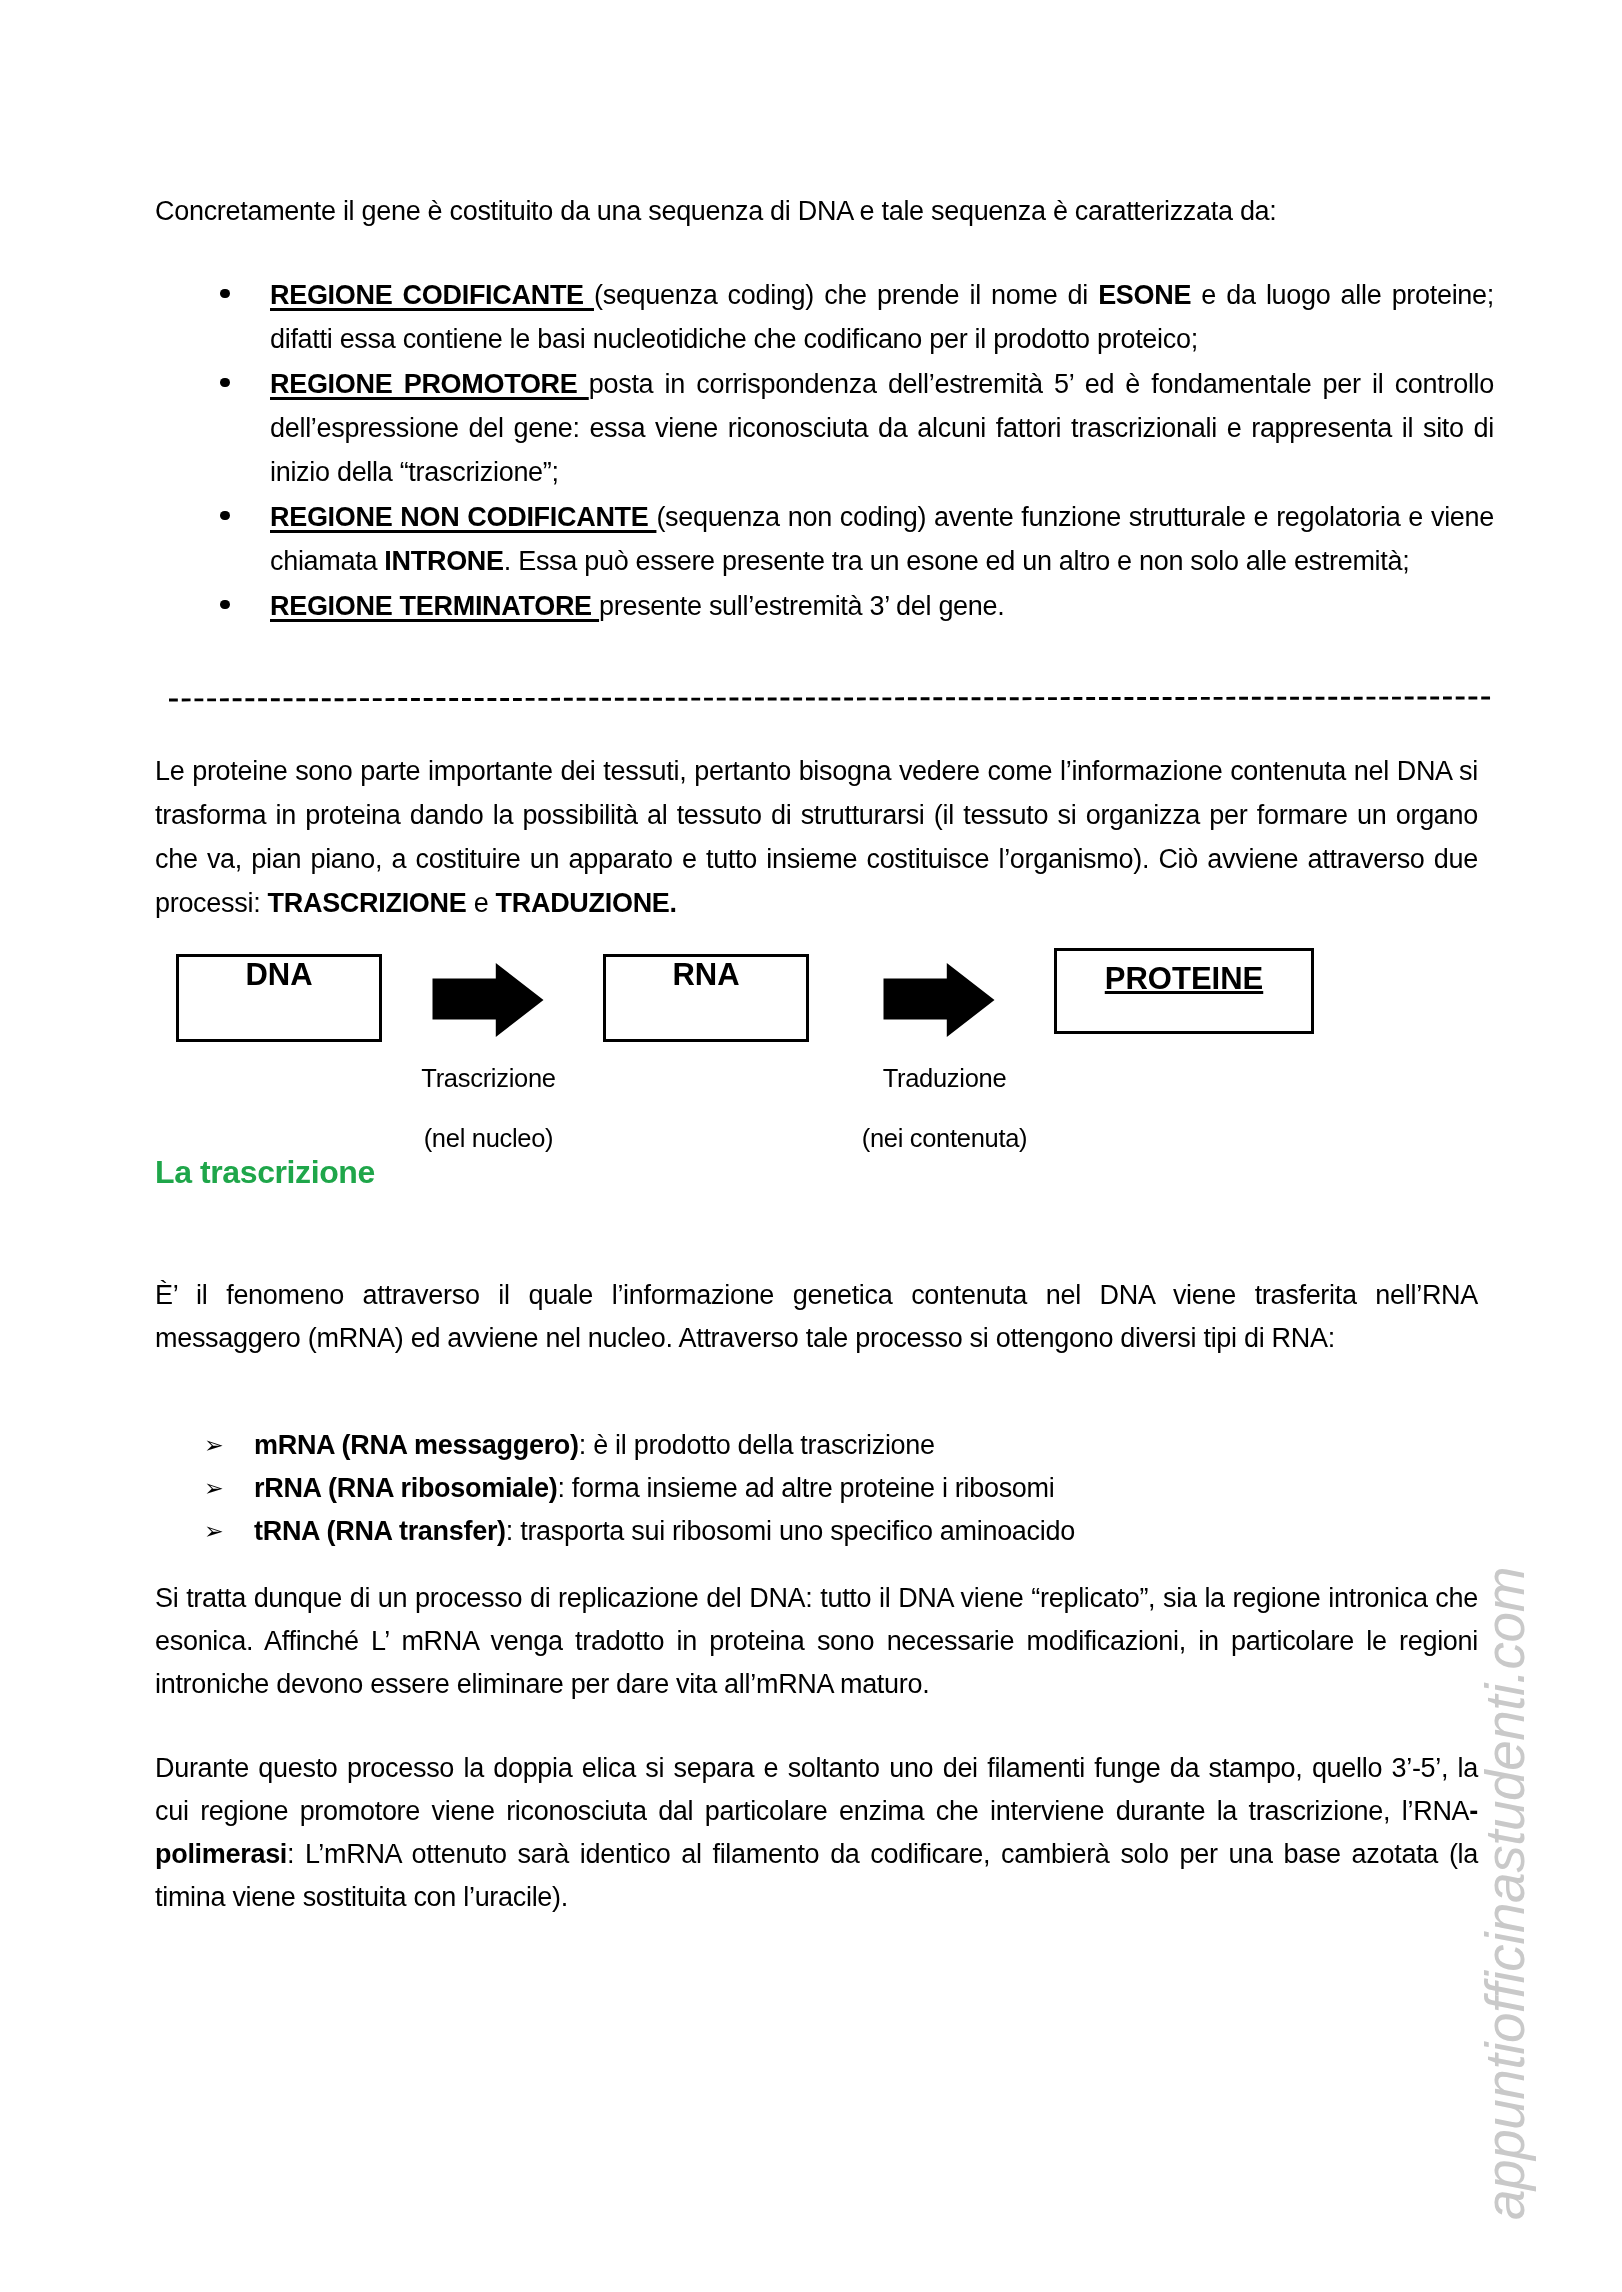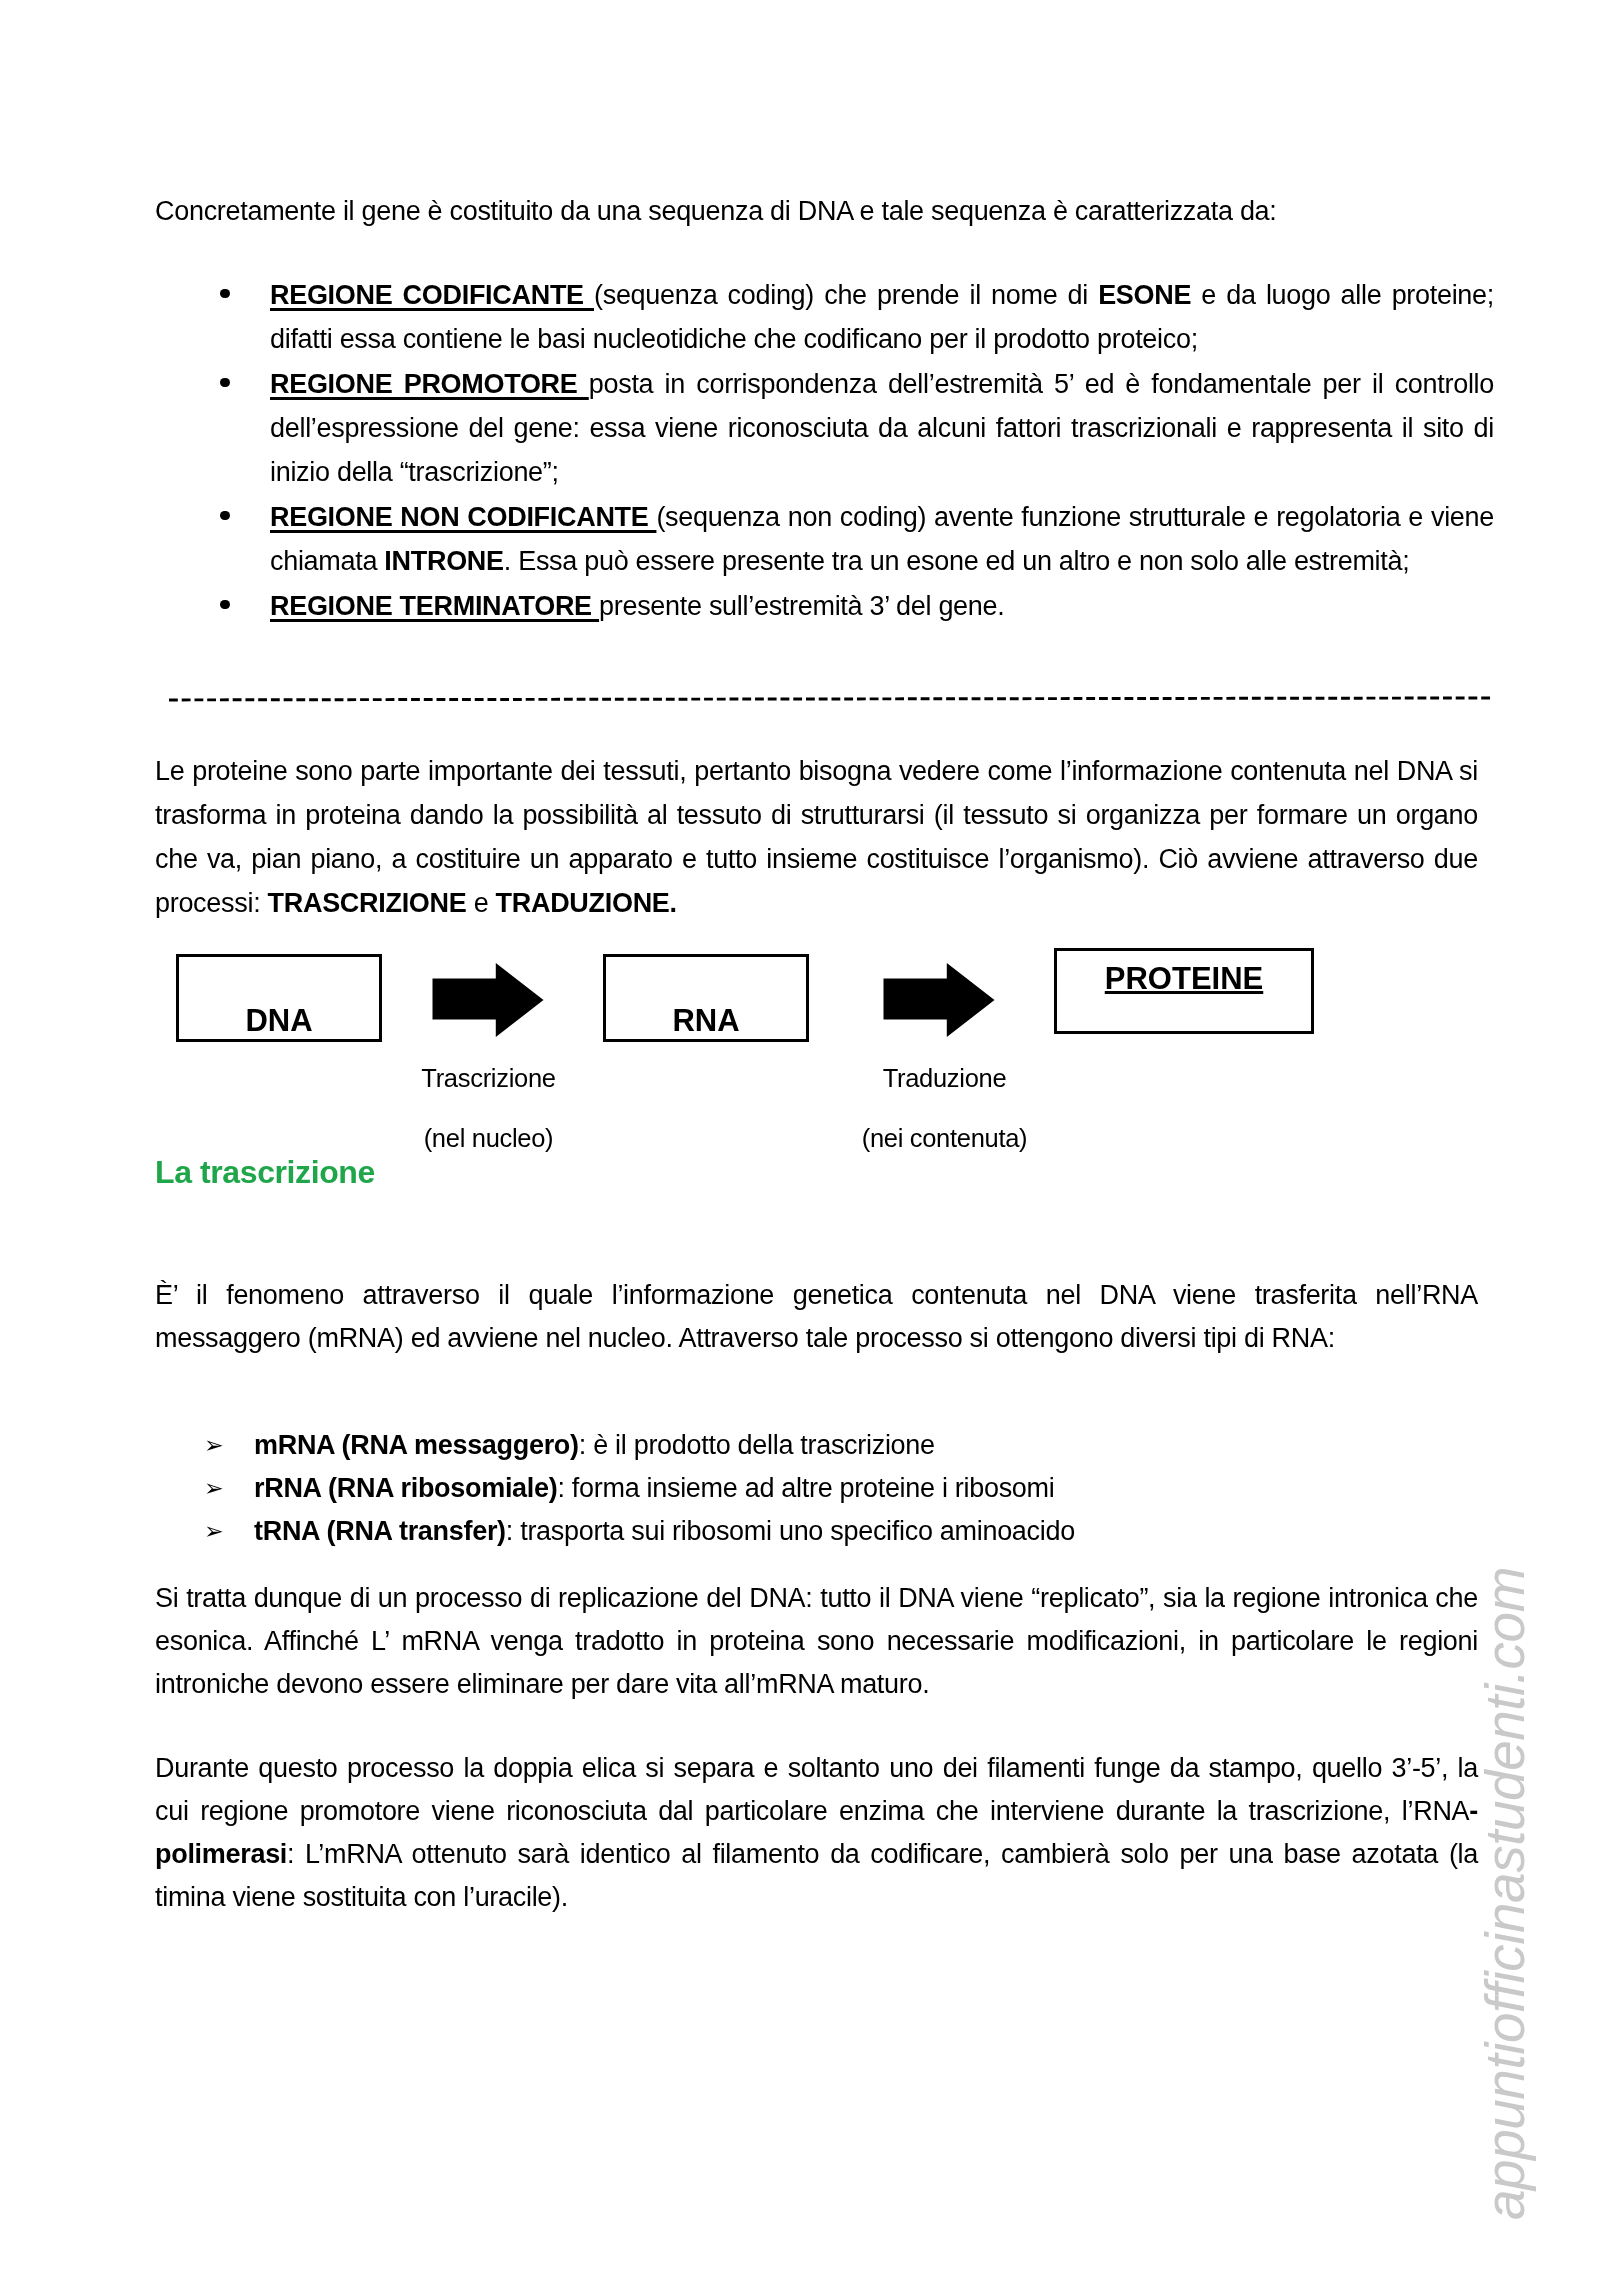--- a/index.html
+++ b/index.html
@@ -15,21 +15,21 @@
   }
   .text b { font-weight:bold; }
   .u { text-decoration:underline; text-decoration-thickness:2.9px; text-underline-offset:3.9px; font-weight:bold; }
   #intro { top:190px; }
   .bullets { position:absolute; left:155px; width:1323px; top:257px; margin:16px; padding:0; list-style:none; font-size:27px; line-height:44px; letter-spacing:-0.3px; }
   .bullets li { position:relative; padding-left:99px; text-align:justify; margin-bottom:1px; }
   .bullets li .dot { position:absolute; left:49px; top:15.7px; width:9.8px; height:9.8px; background:#000; border-radius:50%; }
   .divider { position:absolute; left:169px; top:696px; width:1323px; height:5.9px; }
   #para2 { top:749px; line-height:44px; }
   .flow { position:absolute; top:954px; left:0; width:1622px; height:235px; }
-  .box { position:absolute; border:3.9px solid #000; background:#fff; box-sizing:border-box; display:flex; align-items:flex-end; justify-content:center; font-weight:bold; font-size:31px; }
+  .box { position:absolute; border:3.9px solid #000; background:#fff; box-sizing:border-box; display:flex; align-items:flex-start; justify-content:center; font-weight:bold; font-size:31px; }
   .box span { display:block; }
   #box-dna { left:176px; top:0; width:206px; height:88px; }
   #box-rna { left:603px; top:0; width:206px; height:88px; }
   #box-prot { left:1054px; top:-5.9px; width:260px; height:86px; align-items:flex-start; padding-top:9.8px;text-decoration:underline; }
   .arrow { position:absolute; width:112px; height:74px; }
   #arrow-1 { left:432px; top:8.8px; }
   #arrow-2 { left:883px; top:8.8px; }
   .step { position:absolute; font-size:25.5px; text-align:center; width:255px; letter-spacing:-0.3px; }
   #step1-label { left:361px; top:110px; }
   #step1-sub { left:361px; top:170px; }

